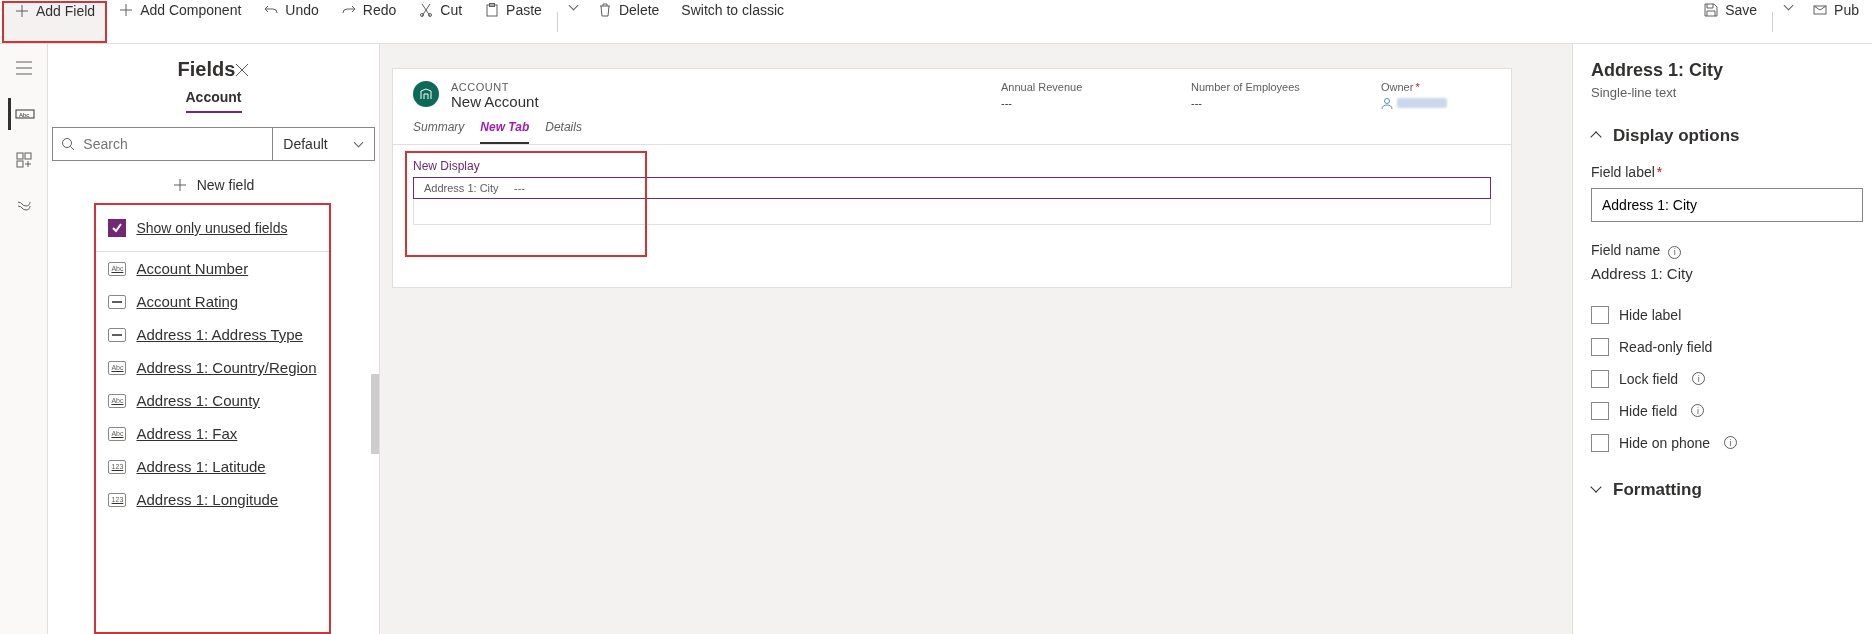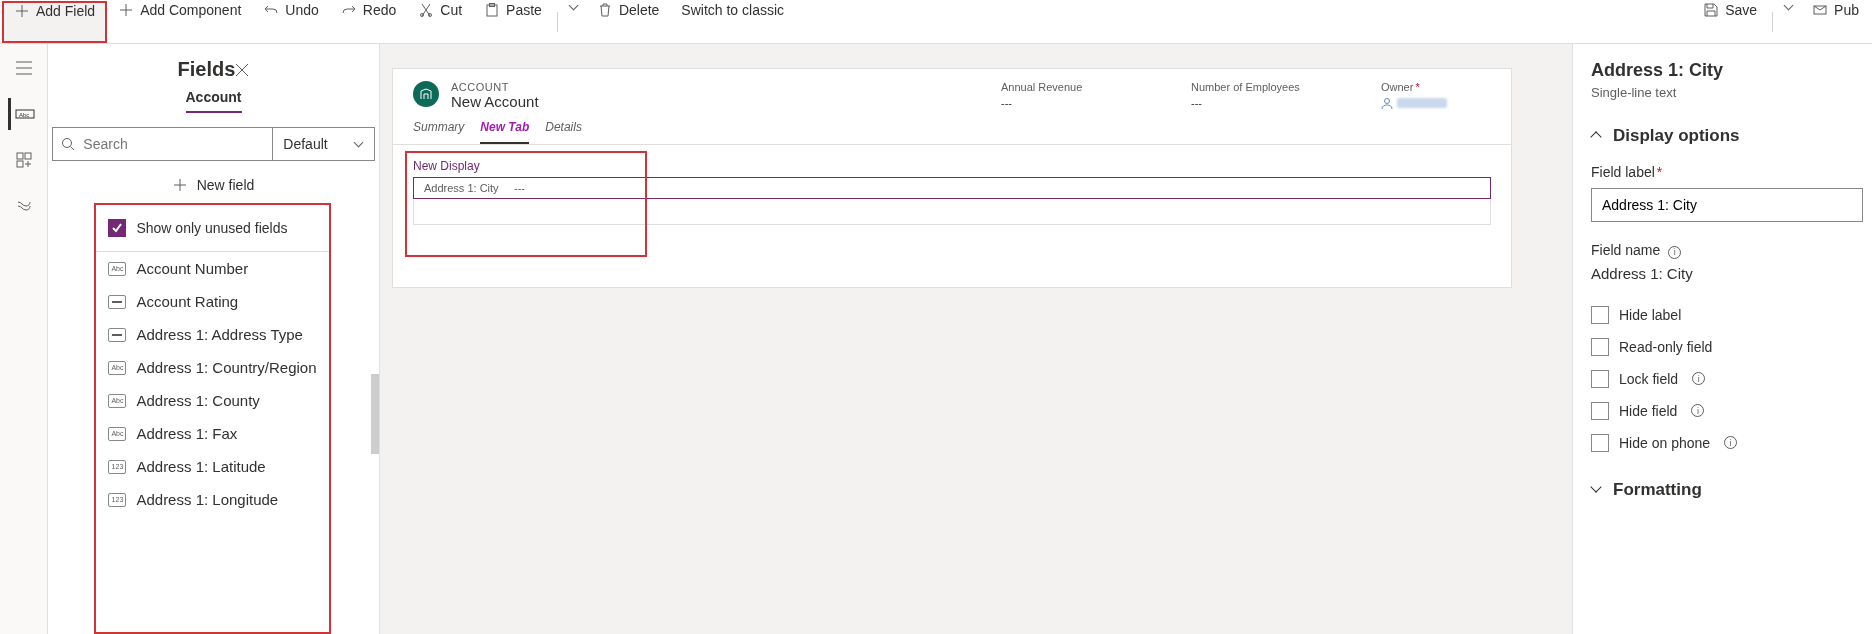--- a/index.html
+++ b/index.html
@@ -148,20 +148,21 @@
     color:#323130;
     cursor:pointer;
   }
   .red-box-panel {
     border:2px solid #d13438;
     margin: 0 8px 0 6px;
     flex:1;
     overflow:hidden;
     display:flex;
     flex-direction:column;
+    text-decoration:underline;
   }
   .show-unused {
     display:flex;align-items:center;gap:10px;
     padding:14px 12px 14px 12px;
     border-bottom:1px solid #e1dfdd;
   }
   .chk {
     width:18px;height:18px;
     background:#742774;
     display:flex;align-items:center;justify-content:center;

